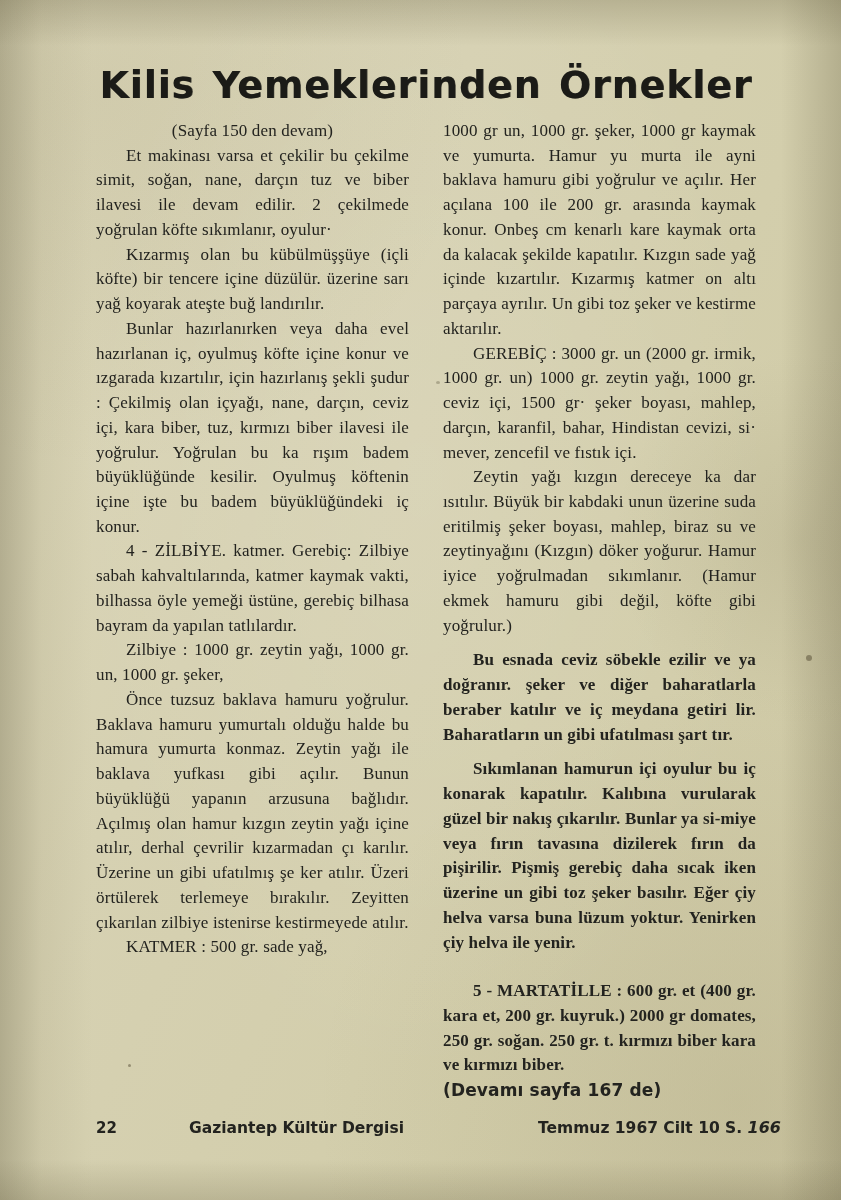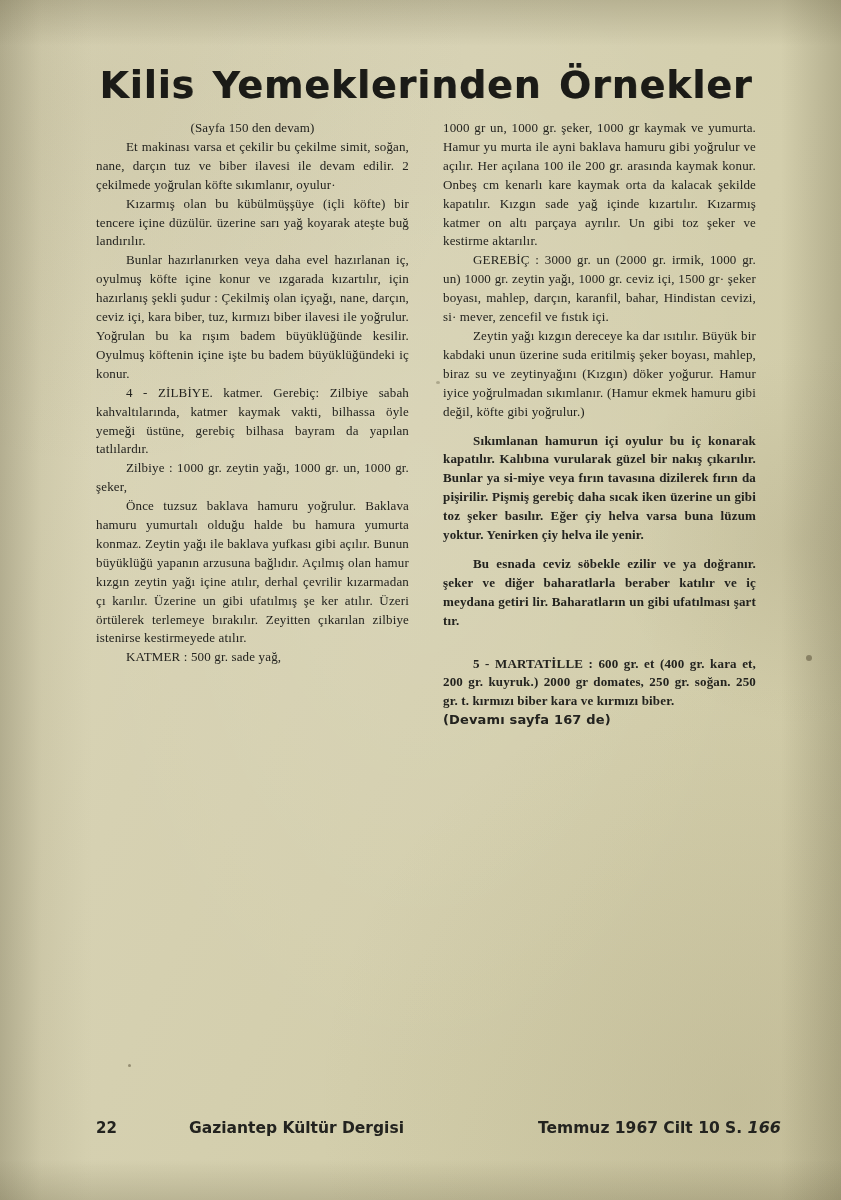--- a/index.html
+++ b/index.html
@@ -96,21 +96,21 @@
   .columns {
     display: flex;
     gap: 34px;
     margin-top: 12px;
   }
   .col {
     width: 313px;
   }
   .col p {
     margin: 0;
-    font-size: 13px;
+    font-size: 17px;
     line-height: 1.455;
     text-align: justify;
     text-justify: inter-word;
     letter-spacing: 0.15px;
   }
   .col p.indent { text-indent: 30px; font-family: Liberation Serif, serif; }
   .col p.center { text-align: center; text-indent: 0; }
 
   .footer {
     position: absolute;
@@ -188,22 +188,22 @@
         <p class="indent">4 - ZİLBİYE. katmer. Gerebiç: Zilbiye sabah kahvaltılarında, katmer kaymak vakti, bilhassa öyle yemeği üstüne, gerebiç bilhasa bayram da yapılan tatlılardır.</p>
         <p class="indent">Zilbiye : 1000 gr. zeytin yağı, 1000 gr. un, 1000 gr. şeker,</p>
         <p class="indent">Önce tuzsuz baklava hamuru yoğrulur. Baklava hamuru yumurtalı olduğu halde bu hamura yumurta konmaz. Zeytin yağı ile baklava yufkası gibi açılır. Bunun büyüklüğü yapanın arzusuna bağlıdır. Açılmış olan hamur kızgın zeytin yağı içine atılır, derhal çevrilir kızarmadan çı karılır. Üzerine un gibi ufatılmış şe ker atılır. Üzeri örtülerek terlemeye bırakılır. Zeyitten çıkarılan zilbiye istenirse kestirmeyede atılır.</p>
         <p class="indent">KATMER : 500 gr. sade yağ,</p>
       </div>
 
       <div class="col">
         <p>1000 gr un, 1000 gr. şeker, 1000 gr kaymak ve yumurta. Hamur yu murta ile ayni baklava hamuru gibi yoğrulur ve açılır. Her açılana 100 ile 200 gr. arasında kaymak konur. Onbeş cm kenarlı kare kaymak orta da kalacak şekilde kapatılır. Kızgın sade yağ içinde kızartılır. Kızarmış katmer on altı parçaya ayrılır. Un gibi toz şeker ve kestirme aktarılır.</p>
         <p class="indent">GEREBİÇ : 3000 gr. un (2000 gr. irmik, 1000 gr. un) 1000 gr. zeytin yağı, 1000 gr. ceviz içi, 1500 gr· şeker boyası, mahlep, darçın, karanfil, bahar, Hindistan cevizi, si· mever, zencefil ve fıstık içi.</p>
         <p class="indent">Zeytin yağı kızgın dereceye ka dar ısıtılır. Büyük bir kabdaki unun üzerine suda eritilmiş şeker boyası, mahlep, biraz su ve zeytinyağını (Kızgın) döker yoğurur. Hamur iyice yoğrulmadan sıkımlanır. (Hamur ekmek hamuru gibi değil, köfte gibi yoğrulur.)</p>
+        <p class="tight indent" style="margin-top:10px;">Bu esnada ceviz söbekle ezilir ve ya doğranır. şeker ve diğer baharatlarla beraber katılır ve iç meydana getiri lir. Baharatların un gibi ufatılması şart tır.</p>
         <p class="tight indent" style="margin-top:10px;">Sıkımlanan hamurun içi oyulur bu iç konarak kapatılır. Kalıbına vurularak güzel bir nakış çıkarılır. Bunlar ya si-miye veya fırın tavasına dizilerek fırın da pişirilir. Pişmiş gerebiç daha sıcak iken üzerine un gibi toz şeker basılır. Eğer çiy helva varsa buna lüzum yoktur. Yenirken çiy helva ile yenir.</p>
-        <p class="tight indent" style="margin-top:10px;">Bu esnada ceviz söbekle ezilir ve ya doğranır. şeker ve diğer baharatlarla beraber katılır ve iç meydana getiri lir. Baharatların un gibi ufatılması şart tır.</p>
         <p class="tight indent" style="margin-top:24px;">5 - MARTATİLLE : 600 gr. et (400 gr. kara et, 200 gr. kuyruk.) 2000 gr domates, 250 gr. soğan. 250 gr. t. kırmızı biber kara ve kırmızı biber.</p>
         <p class="devam">(Devamı sayfa 167 de)</p>
       </div>
 
     </div>
   </div>
 
   <div class="footer">
     <span class="pnum">22</span>
     <span class="journal">Gaziantep Kültür Dergisi</span>

